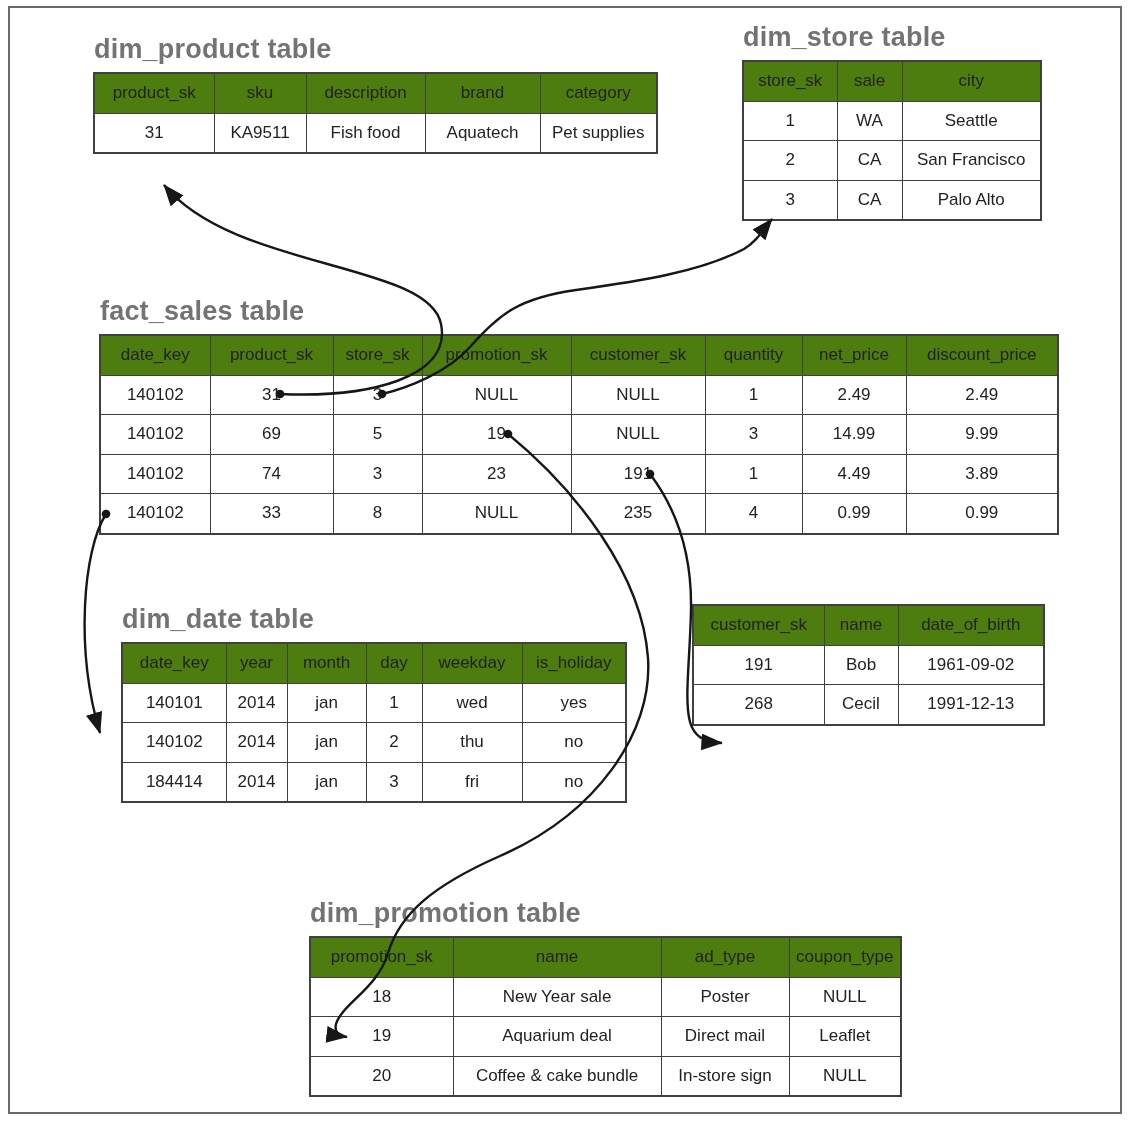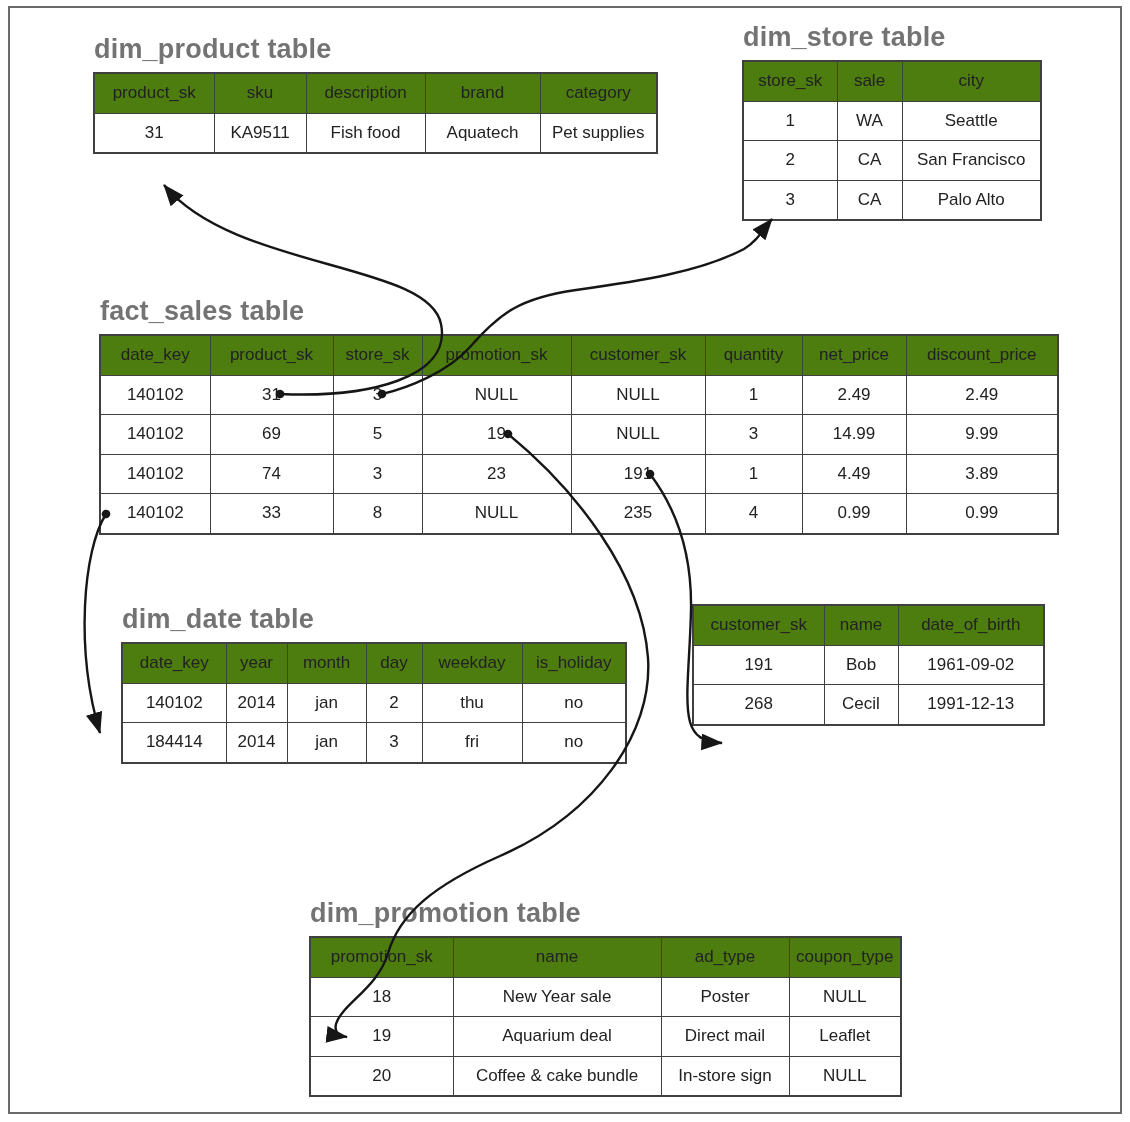--- a/index.html
+++ b/index.html
@@ -192,20 +192,28 @@
         <tr>
           <th>date_key</th>
           <th>year</th>
           <th>month</th>
           <th>day</th>
           <th>weekday</th>
           <th>is_holiday</th>
         </tr>
       </thead>
       <tbody>
+        <tr>
+          <td>140101</td>
+          <td>2014</td>
+          <td>jan</td>
+          <td>1</td>
+          <td>wed</td>
+          <td>yes</td>
+        </tr>
         <tr>
           <td>140102</td>
           <td>2014</td>
           <td>jan</td>
           <td>2</td>
           <td>thu</td>
           <td>no</td>
         </tr>
         <tr>
           <td>184414</td>

